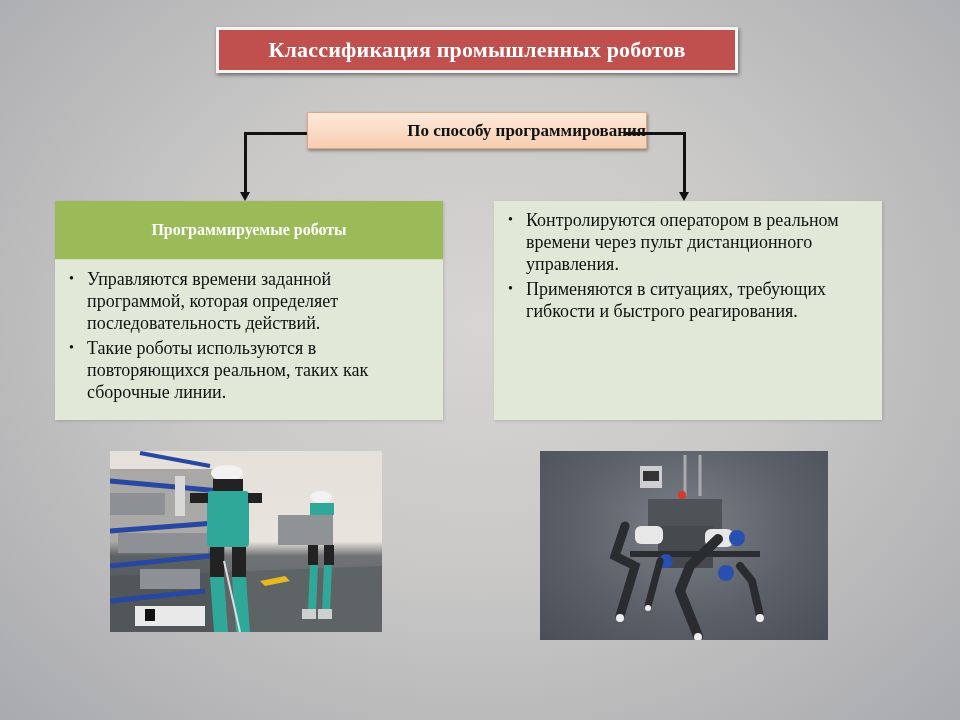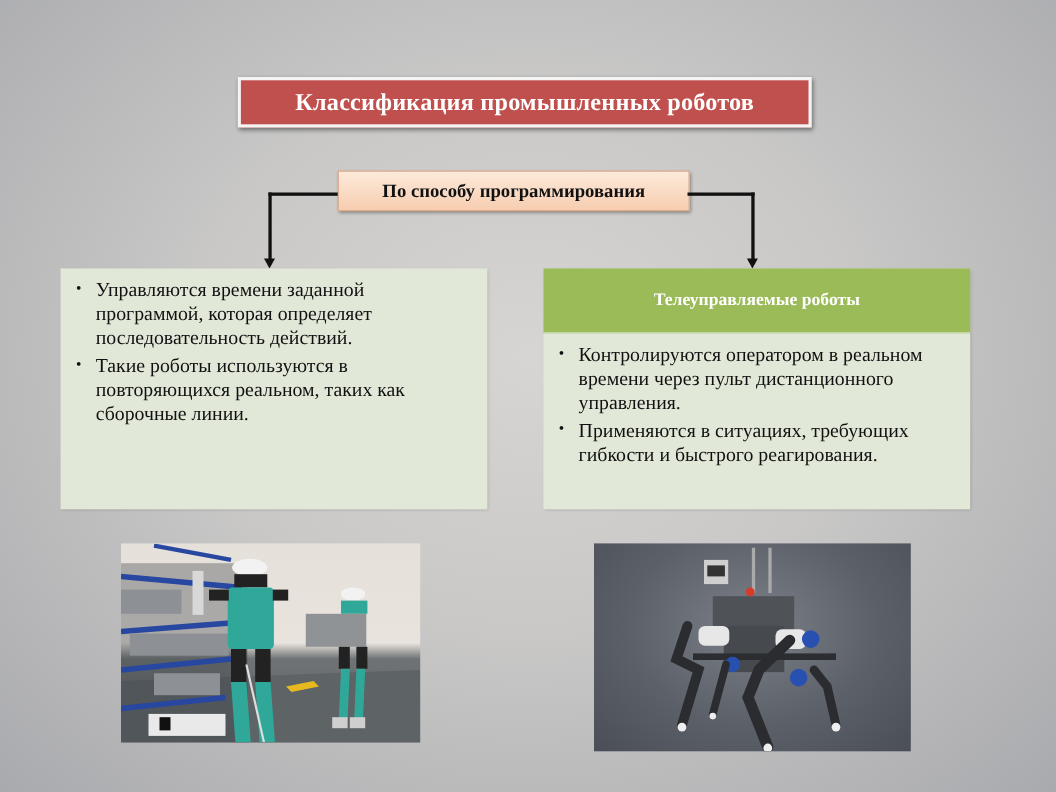--- a/index.html
+++ b/index.html
@@ -1,37 +1,37 @@
 <!DOCTYPE html>
 <html><head>
 <meta charset="utf-8">
 <style>
   html, body { margin: 0; padding: 0; }
   body {
     width: 960px; height: 720px; position: relative; overflow: hidden;
     background: radial-gradient(ellipse at 50% 45%, #d6d5d3 0%, #c9c8c7 45%, #a9aaae 100%);
     font-family: "Liberation Serif", "DejaVu Serif", serif;
   }
-  .abs { position: absolute; margin-top: 43px; }
+  .abs { position: absolute; }
 
   .title-box {
     left: 216px; top: 27px; width: 516px; height: 40px;
     background: #c0504d;
     border: 3px solid #f4f4f4;
     box-shadow: 1px 2px 4px rgba(0,0,0,0.45);
     display: flex; align-items: center; justify-content: center;
   }
   .title-text { color: #ffffff; font-weight: bold; font-size: 22px; letter-spacing: 0.2px; }
 
   .sub-box {
     left: 307px; top: 112px; width: 318px; height: 35px;
     background: linear-gradient(#fdeadb, #f7cdb0);
     border: 1px solid #e0a882;
     box-shadow: 1px 2px 3px rgba(0,0,0,0.35);
-    display: flex; align-items: center; justify-content: center;
+    display: flex; align-items: center; justify-content: flex-end; padding-left: 20px;
   }
   .sub-text { color: #111; font-weight: bold; font-size: 17px; }
 
   .line { background: #111; }
   .arrow-head {
     width: 0; height: 0;
     border-left: 5px solid transparent; border-right: 5px solid transparent;
     border-top: 9px solid #111;
   }
 
@@ -76,36 +76,36 @@
 
 <div class="abs line" style="left:244px; top:132px; width:63px; height:3px;"></div>
 <div class="abs line" style="left:244px; top:132px; width:3px; height:61px;"></div>
 <div class="abs arrow-head" style="left:240px; top:192px;"></div>
 
 <div class="abs line" style="left:625px; top:132px; width:61px; height:3px;"></div>
 <div class="abs line" style="left:683px; top:132px; width:3px; height:61px;"></div>
 <div class="abs arrow-head" style="left:679px; top:192px;"></div>
 
 <div class="abs card" style="left:55px; top:201px;">
+  <div class="card-header">
+    <span class="card-header-text">Программируемые роботы</span>
+  </div>
   <div class="card-body">
     <div class="bullet">
       <span class="bullet-dot">•</span>
       <span class="bullet-text">Управляются времени заданной программой, которая определяет последовательность действий.</span>
     </div>
     <div class="bullet">
       <span class="bullet-dot">•</span>
       <span class="bullet-text">Такие роботы используются в повторяющихся реальном, таких как сборочные линии.</span>
     </div>
   </div>
 </div>
 
 <div class="abs card" style="left:494px; top:201px;">
-  <div class="card-header">
-    <span class="card-header-text">Телеуправляемые роботы</span>
-  </div>
   <div class="card-body">
     <div class="bullet">
       <span class="bullet-dot">•</span>
       <span class="bullet-text">Контролируются оператором в реальном времени через пульт дистанционного управления.</span>
     </div>
     <div class="bullet">
       <span class="bullet-dot">•</span>
       <span class="bullet-text">Применяются в ситуациях, требующих гибкости и быстрого реагирования.</span>
     </div>
   </div>

